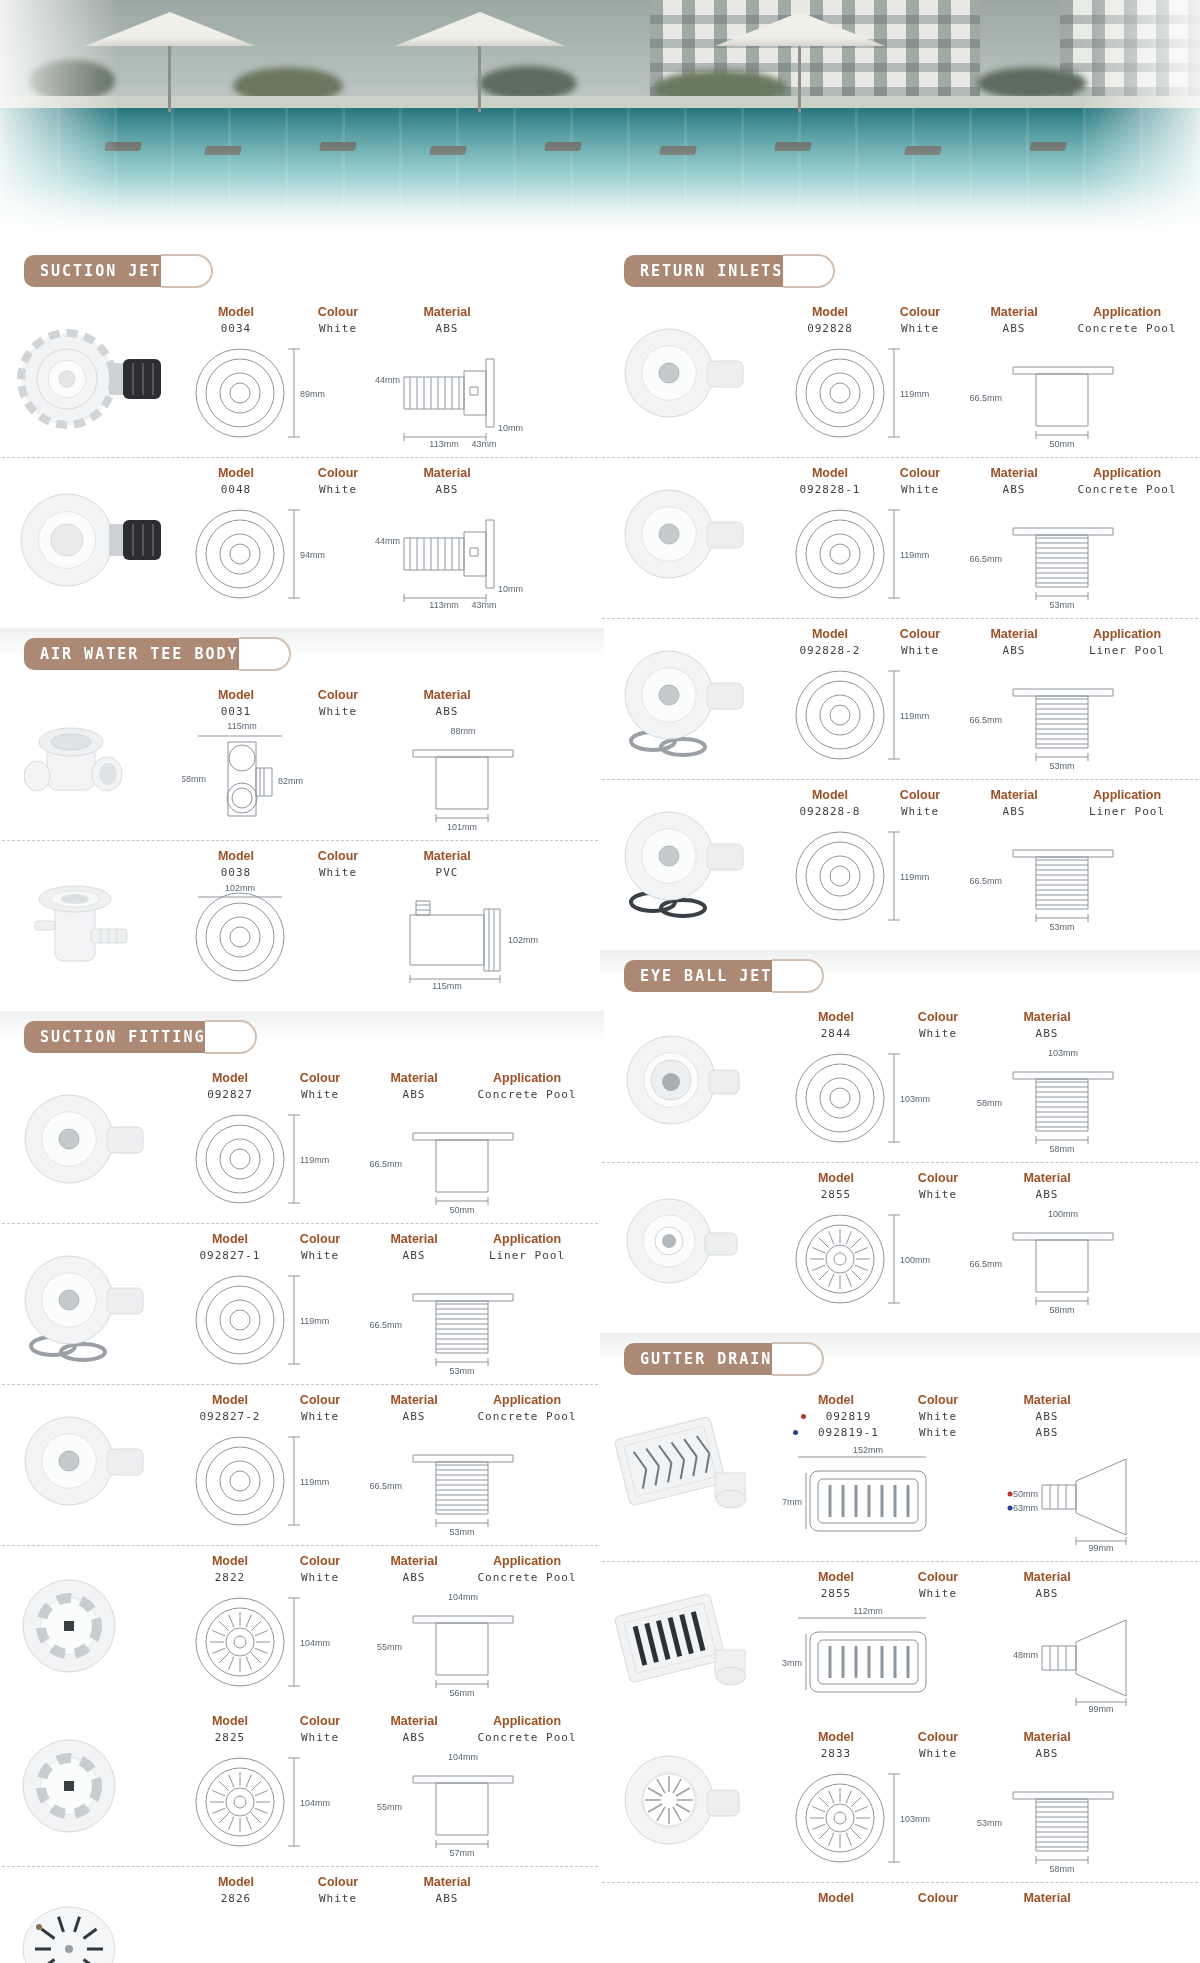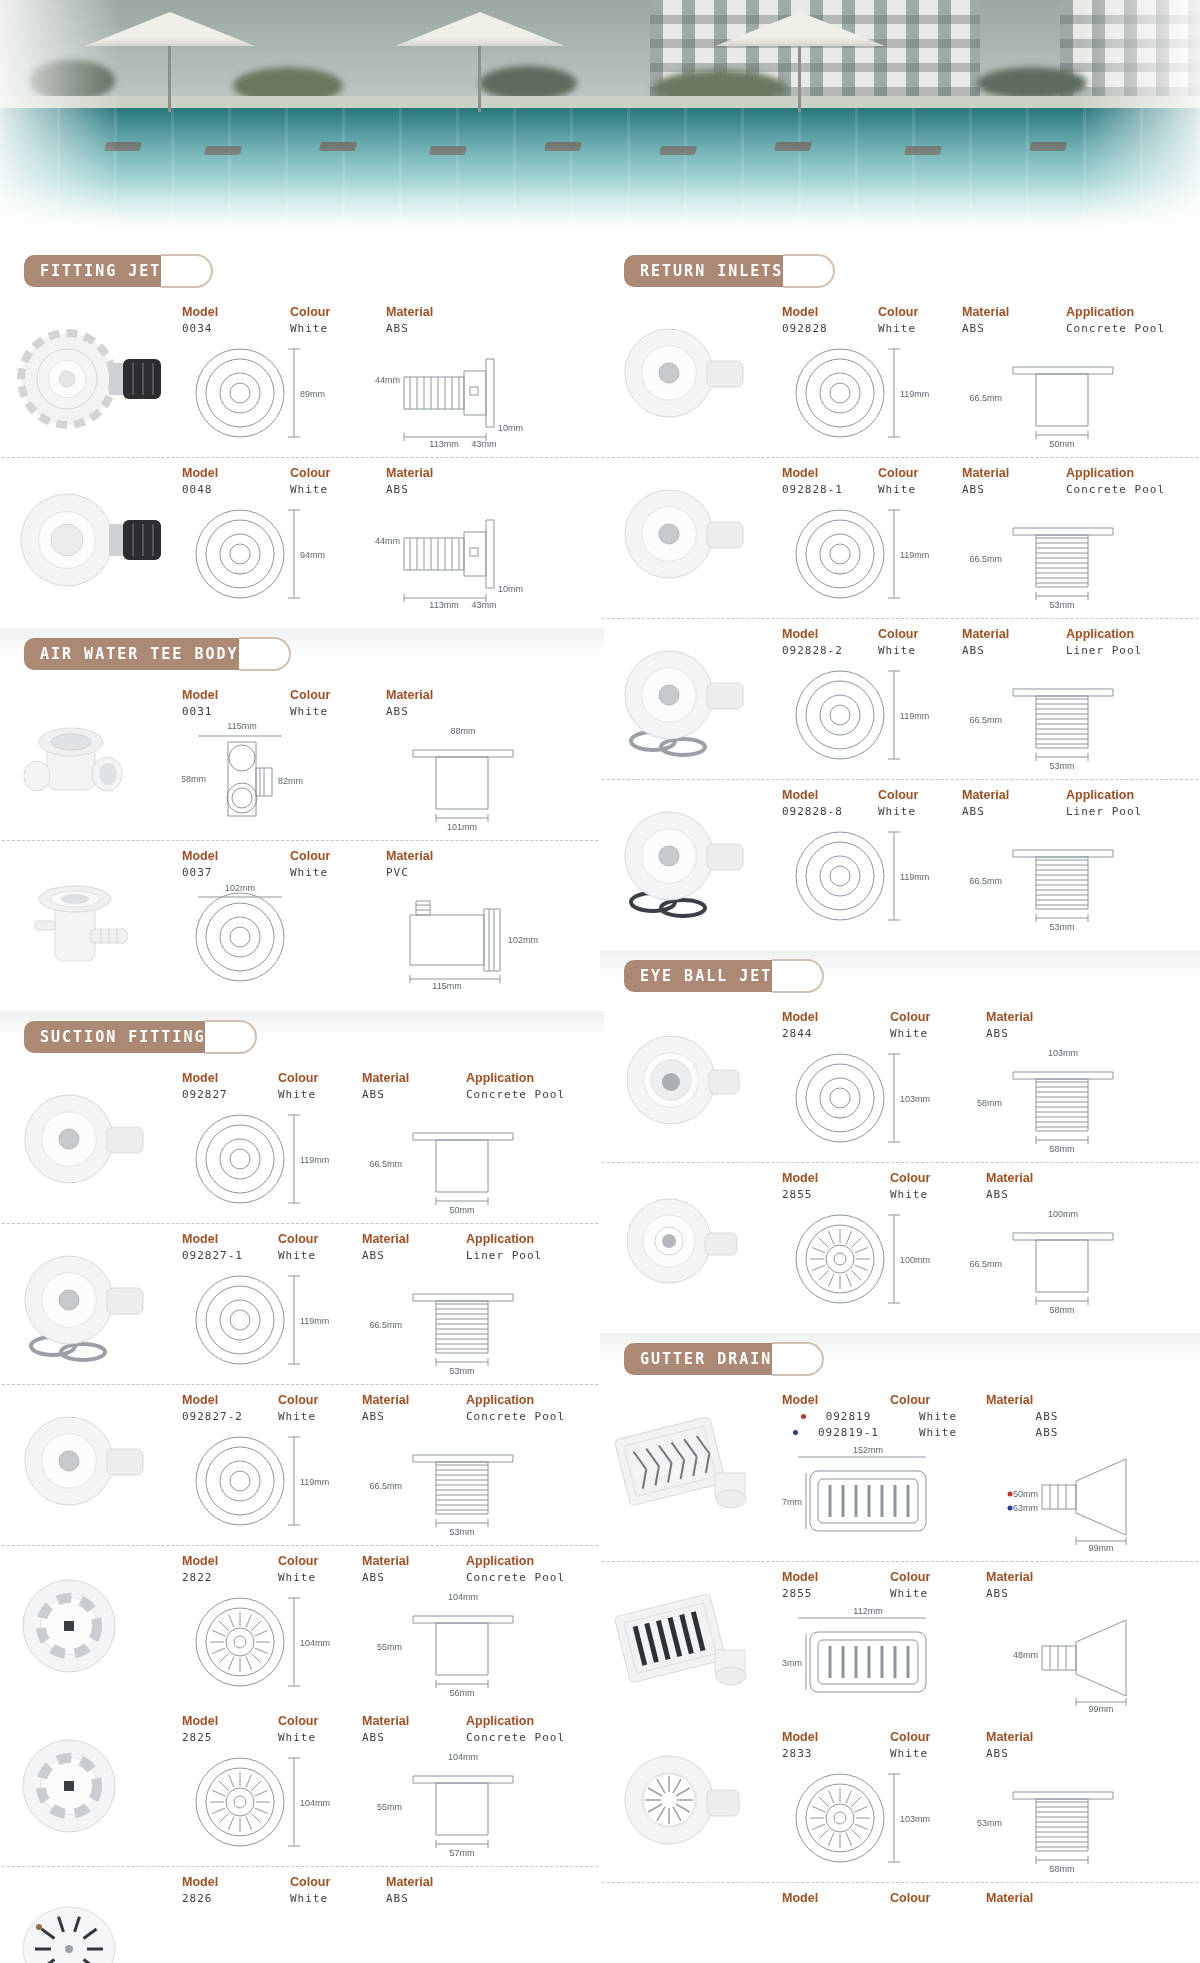--- a/index.html
+++ b/index.html
@@ -35,21 +35,21 @@
     background:linear-gradient(180deg,rgba(190,198,198,.25),rgba(190,198,198,0));}
   .badge{position:relative;display:inline-block;background:#ab8974;color:#fff;
     font-family:"DejaVu Sans Mono",monospace;font-weight:bold;font-size:15px;letter-spacing:2px;
     padding:7px 18px 7px 16px;border-radius:10px;z-index:1;}
   .badge::after{content:'';position:absolute;top:-1px;right:-34px;width:50px;height:calc(100% - 2px);
     background:#fff;border:2px solid #d2c0b3;border-left:none;border-radius:0 22px 22px 0;z-index:-1;}
   .row{display:flex;align-items:flex-start;padding:8px 0 4px 0;}
   .row.sep{border-top:1px dashed #c4c4c4;}
   .photo{width:180px;min-width:180px;display:flex;justify-content:center;padding-top:14px;}
   .spec{flex:1;}
-  .heads,.vals,.vline{display:grid;text-align:left;}
+  .heads,.vals,.vline{display:grid;text-align:center;}
   .g4{grid-template-columns:96px 84px 104px 122px;}
   .g3{grid-template-columns:108px 96px 122px;}
   .heads span{font-size:12.5px;font-weight:bold;color:#9c5126;}
   .vals span,.vline span{font-size:11px;color:#3a3f44;font-family:"DejaVu Sans Mono",monospace;letter-spacing:1px;margin-top:3px;}
   .vline span{display:inline-flex;align-items:center;justify-content:center;gap:20px;}
   .dot{display:inline-block;width:5px;height:5px;border-radius:50%;}
   .draws{display:flex;gap:6px;margin-top:2px;}
   svg text.dim{font-size:9px;fill:#5b6670;font-family:"Liberation Sans",sans-serif;letter-spacing:0;}
   svg.draw *{vector-effect:non-scaling-stroke;}
 </style>
@@ -77,21 +77,21 @@
     <div class="b-chair" style="left:545px;top:142px"></div>
     <div class="b-chair" style="left:660px;top:146px"></div>
     <div class="b-chair" style="left:775px;top:142px"></div>
     <div class="b-chair" style="left:905px;top:146px"></div>
     <div class="b-chair" style="left:1030px;top:142px"></div>
     <div class="b-fade"></div>
   </div>
 
   <div id="cols">
     <div class="col">
-        <div class="badge-wrap"><div class="badge">FITTING JET</div></div>
+        <div class="badge-wrap"><div class="badge">SUCTION JET</div></div>
         <div class="row">
           <div class="photo">
             <svg viewBox="0 0 170 120" width="170" height="120">
               <circle cx="60" cy="60" r="46" fill="#f2f3f4" stroke="#d2d5d8" stroke-width="8" stroke-dasharray="11 7"></circle>
               <circle cx="60" cy="60" r="30" fill="#f3f4f5" stroke="#d7dadd"></circle>
               <circle cx="60" cy="60" r="18.6" fill="#fbfcfc" stroke="#e3e5e7"></circle>
               <circle cx="60" cy="60" r="8" fill="#e4e6e8" stroke="#d5d8da"></circle>
               <rect x="102" y="44" width="16" height="32" fill="#cfd2d5"></rect>
               <rect x="116" y="40" width="38" height="40" rx="6" fill="#2c2d30"></rect>
               <line x1="126" y1="44" x2="126" y2="76" stroke="#54565b" stroke-width="2"></line>
@@ -267,21 +267,21 @@
               <rect x="28" y="58" width="20" height="9" rx="3" fill="#eef0f1" stroke="#d9dcde"></rect>
             </svg>
           </div>
           <div class="spec">
             <div class="heads g3">
               <span>Model</span>
               <span>Colour</span>
               <span>Material</span>
             </div>
             <div class="vals g3">
-              <span>0037</span>
+              <span>0038</span>
               <span>White</span>
               <span>PVC</span>
             </div>
             <div class="draws">
               <svg viewBox="0 0 170 112" width="170" height="112" class="draw">
                 <circle cx="58" cy="56" r="44" fill="none" stroke="#8d969e"></circle>
                 <circle cx="58" cy="56" r="34" fill="none" stroke="#8d969e"></circle>
                 <circle cx="58" cy="56" r="20" fill="none" stroke="#8d969e"></circle>
                 <circle cx="58" cy="56" r="10" fill="none" stroke="#8d969e"></circle>
                 <line x1="16" y1="16" x2="100" y2="16" stroke="#8d969e" stroke-width="1"></line>

